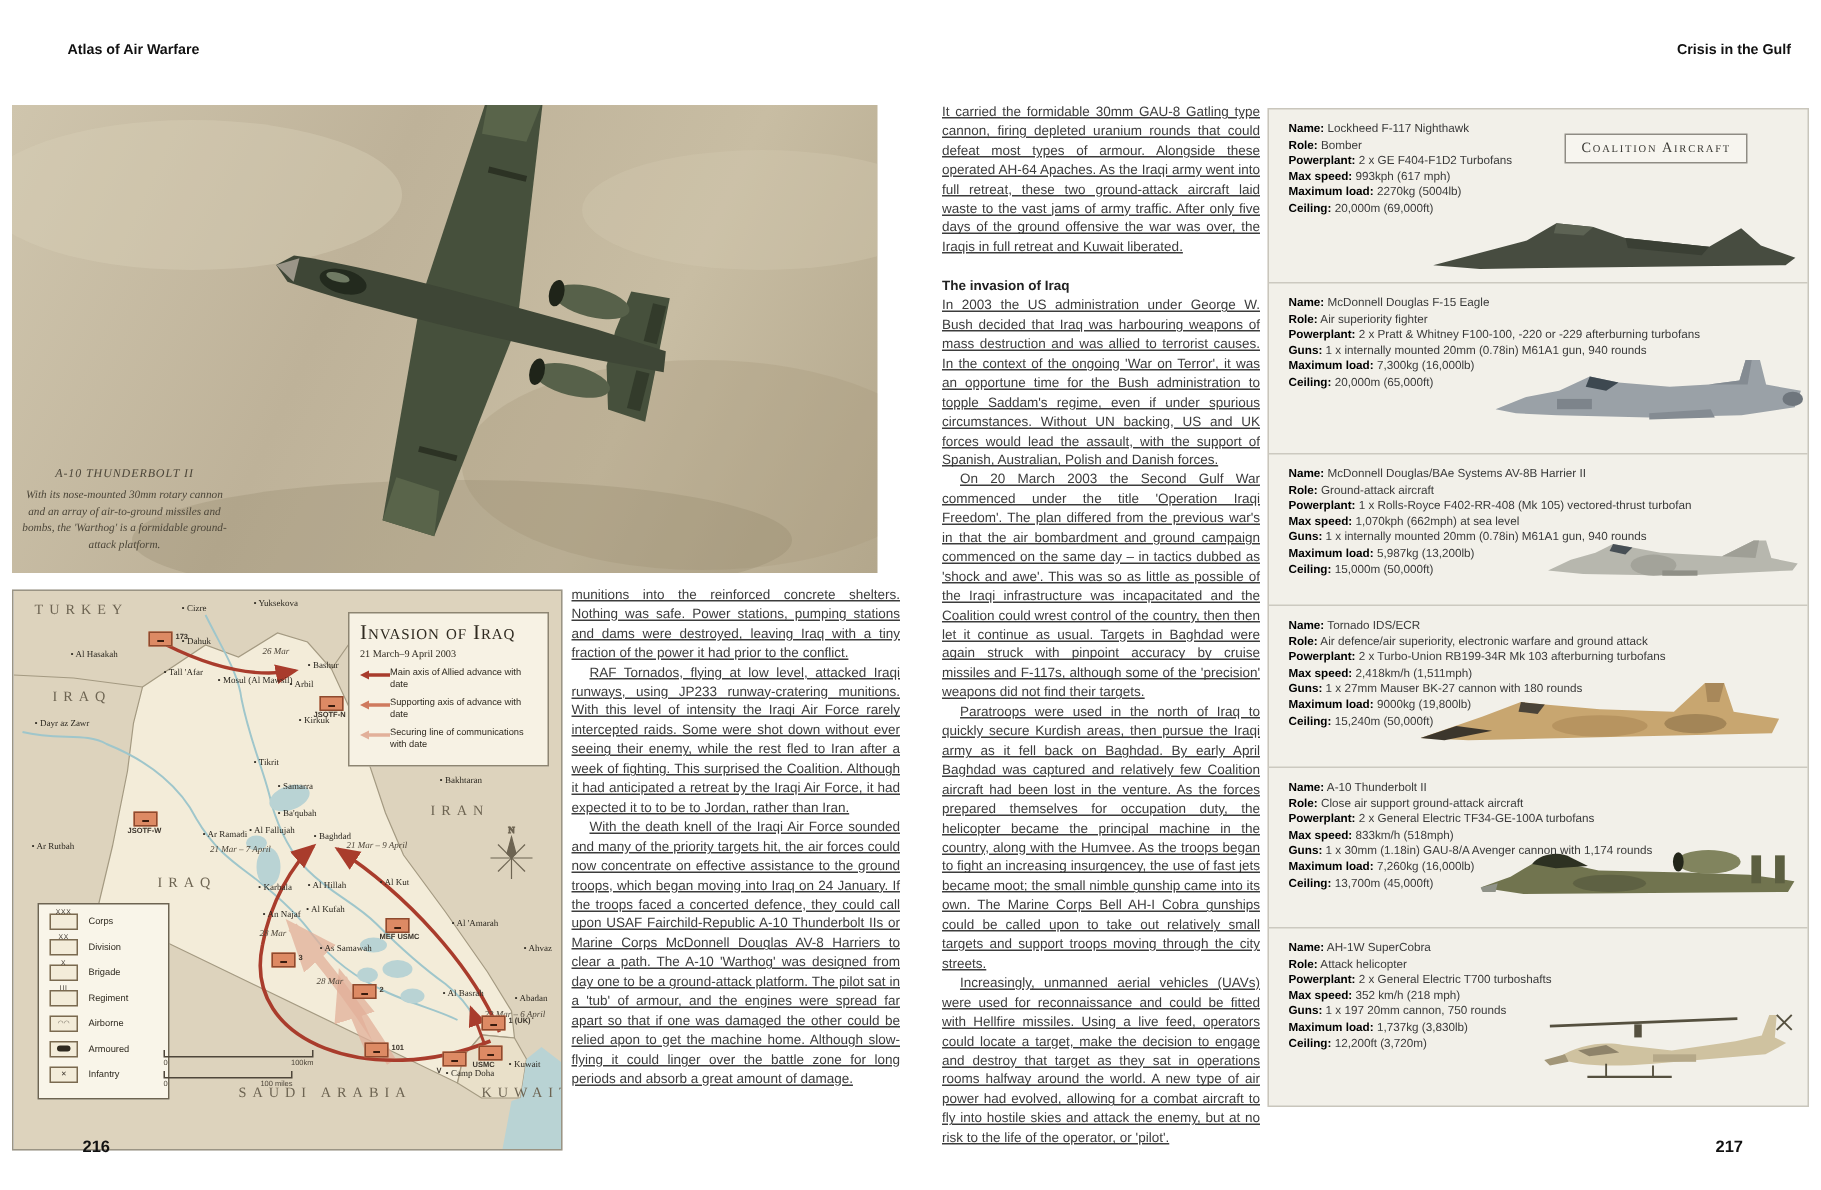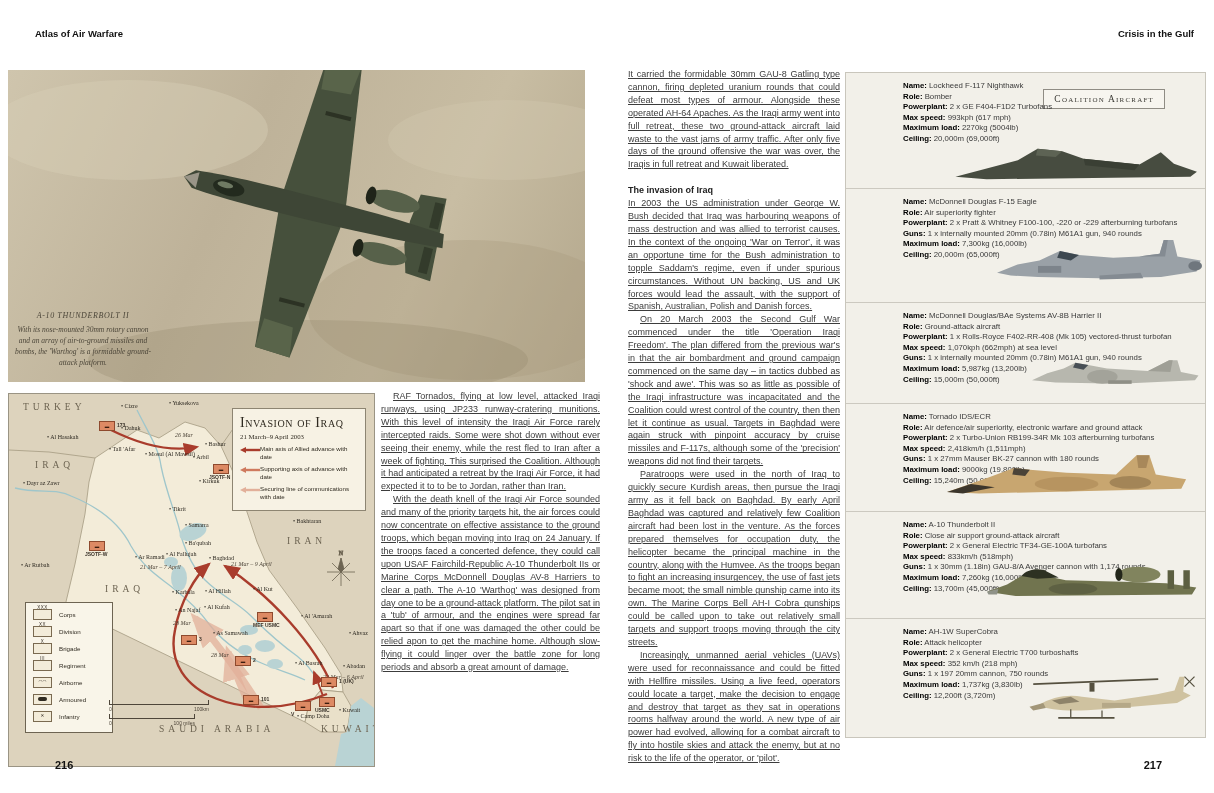--- a/index.html
+++ b/index.html
@@ -1,19 +1,19 @@
 <!DOCTYPE html>
 <html><head>
 <meta charset="utf-8">
 <style>
   html,body{margin:0;padding:0;background:#fff;}
   .spread{position:relative;width:1214px;height:793px;background:#fff;overflow:hidden;
           font-family:"Liberation Sans",sans-serif;color:#333;}
   .runhead{position:absolute;top:28px;font-size:9.5px;font-weight:bold;color:#111;}
-  .runhead.left{left:35px;text-align:right;}
+  .runhead.left{left:45px;text-align:right;}
   .runhead.right{right:20px;text-align:right;}
   .pagenum{position:absolute;bottom:22px;font-size:11px;font-weight:bold;color:#111;}
   .pagenum.left{left:55px;}
   .pagenum.right{right:52px;}
 
   
   .photo{position:absolute;left:8px;top:70px;width:577px;height:312px;overflow:hidden;
          background:linear-gradient(115deg,#cfc5ad 0%,#beb299 38%,#c8bda3 70%,#b3a78c 100%);}
   .photo svg{position:absolute;left:0;top:0;}
   .photo-caption{position:absolute;left:6px;bottom:14px;width:138px;text-align:center;
@@ -58,21 +58,21 @@
   .col h3{font-size:9px;margin:13px 0 0 0;color:#222;}
 
   
   .panel{position:absolute;left:845px;top:72px;width:361px;height:666px;background:#f2f0e9;
          border:1px solid #c9c6bc;box-sizing:border-box;}
   .coal-box{position:absolute;top:16px;right:40px;border:1px solid #8f8c84;background:#f7f5ef;
        padding:4px 10px;font-family:"Liberation Serif",serif;font-variant:small-caps;
        letter-spacing:1.2px;font-size:9.5px;color:#3b3a35;}
   .ac-block{position:relative;border-bottom:1px solid #ccc9c0;padding:8px 0 0 13px;box-sizing:border-box;overflow:hidden;}
   .ac-block:last-child{border-bottom:none;}
-  .spec-row{font-size:7.8px;line-height:10.6px;color:#3a3a3a;white-space:pre-line;margin-left:44px;}
+  .spec-row{font-size:7.8px;line-height:10.6px;color:#3a3a3a;white-space:pre-line;}
   .spec-row b{color:#000;}
   .ac-art{position:absolute;right:3px;bottom:3px;}
 </style>
 </head>
 <body>
 
 <div class="spread">
 
   <div class="runhead left">Atlas of Air Warfare</div>
   <div class="runhead right">Crisis in the Gulf</div>
@@ -307,20 +307,21 @@
       </div>
       <div class="bar" style="width:86px;margin-top:2px;"></div>
       <div style="display:flex;justify-content:space-between;width:86px;">
         <span>0</span>
           <span>100 miles</span>
       </div>
     </div>
   </div>
 
   <div class="col col-a">
+    <p>munitions into the reinforced concrete shelters. Nothing was safe. Power stations, pumping stations and dams were destroyed, leaving Iraq with a tiny fraction of the power it had prior to the conflict.</p>
     <p class="ind">RAF Tornados, flying at low level, attacked Iraqi runways, using JP233 runway-cratering munitions. With this level of intensity the Iraqi Air Force rarely intercepted raids. Some were shot down without ever seeing their enemy, while the rest fled to Iran after a week of fighting. This surprised the Coalition. Although it had anticipated a retreat by the Iraqi Air Force, it had expected it to to be to Jordan, rather than Iran.</p>
     <p class="ind">With the death knell of the Iraqi Air Force sounded and many of the priority targets hit, the air forces could now concentrate on effective assistance to the ground troops, which began moving into Iraq on 24 January. If the troops faced a concerted defence, they could call upon USAF Fairchild-Republic A-10 Thunderbolt IIs or Marine Corps McDonnell Douglas AV-8 Harriers to clear a path. The A-10 'Warthog' was designed from day one to be a ground-attack platform. The pilot sat in a 'tub' of armour, and the engines were spread far apart so that if one was damaged the other could be relied apon to get the machine home. Although slow-flying it could linger over the battle zone for long periods and absorb a great amount of damage.</p>
   </div>
 
   <div class="col col-b">
     <p>It carried the formidable 30mm GAU-8 Gatling type cannon, firing depleted uranium rounds that could defeat most types of armour. Alongside these operated AH-64 Apaches. As the Iraqi army went into full retreat, these two ground-attack aircraft laid waste to the vast jams of army traffic. After only five days of the ground offensive the war was over, the Iraqis in full retreat and Kuwait liberated.</p>
     <h3>The invasion of Iraq</h3>
     <p>In 2003 the US administration under George W. Bush decided that Iraq was harbouring weapons of mass destruction and was allied to terrorist causes. In the context of the ongoing 'War on Terror', it was an opportune time for the Bush administration to topple Saddam's regime, even if under spurious circumstances. Without UN backing, US and UK forces would lead the assault, with the support of Spanish, Australian, Polish and Danish forces.</p>
     <p class="ind">On 20 March 2003 the Second Gulf War commenced under the title 'Operation Iraqi Freedom'. The plan differed from the previous war's in that the air bombardment and ground campaign commenced on the same day – in tactics dubbed as 'shock and awe'. This was so as little as possible of the Iraqi infrastructure was incapacitated and the Coalition could wrest control of the country, then then let it continue as usual. Targets in Baghdad were again struck with pinpoint accuracy by cruise missiles and F-117s, although some of the 'precision' weapons did not find their targets.</p>
     <p class="ind">Paratroops were used in the north of Iraq to quickly secure Kurdish areas, then pursue the Iraqi army as it fell back on Baghdad. By early April Baghdad was captured and relatively few Coalition aircraft had been lost in the venture. As the forces prepared themselves for occupation duty, the helicopter became the principal machine in the country, along with the Humvee. As the troops began to fight an increasing insurgencey, the use of fast jets became moot; the small nimble gunship came into its own. The Marine Corps Bell AH-I Cobra gunships could be called upon to take out relatively small targets and support troops moving through the city streets.</p>

